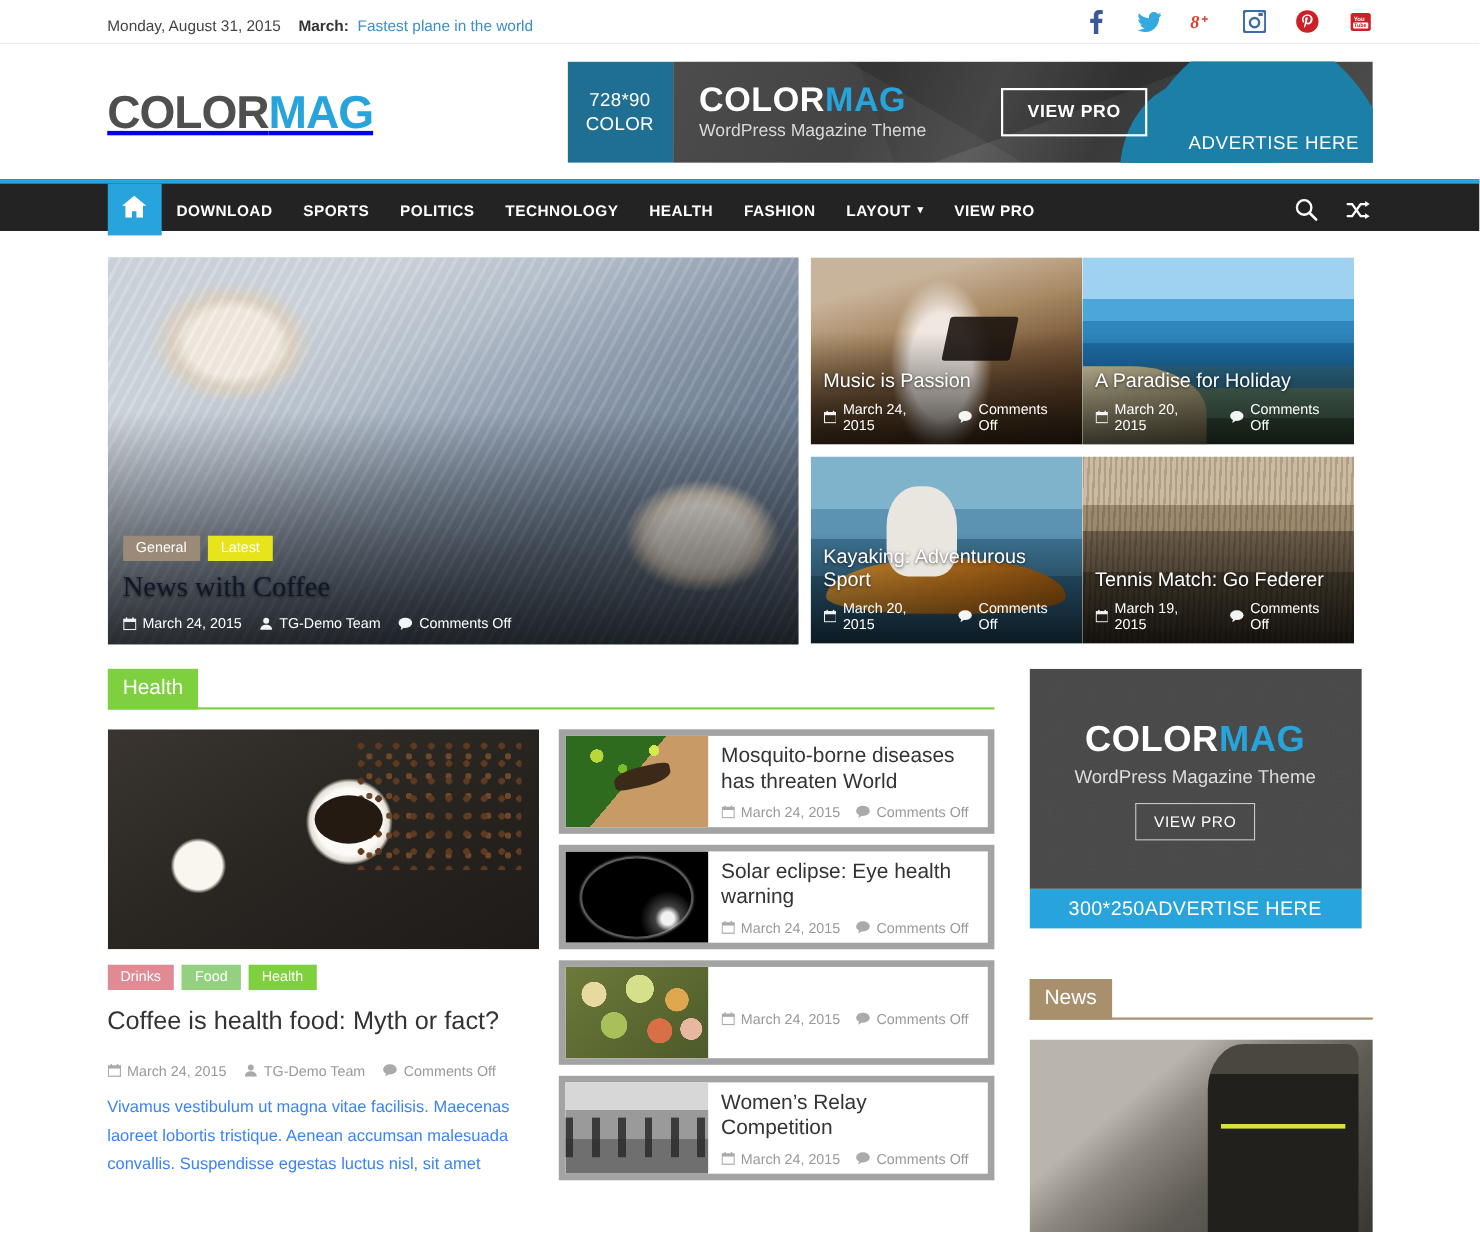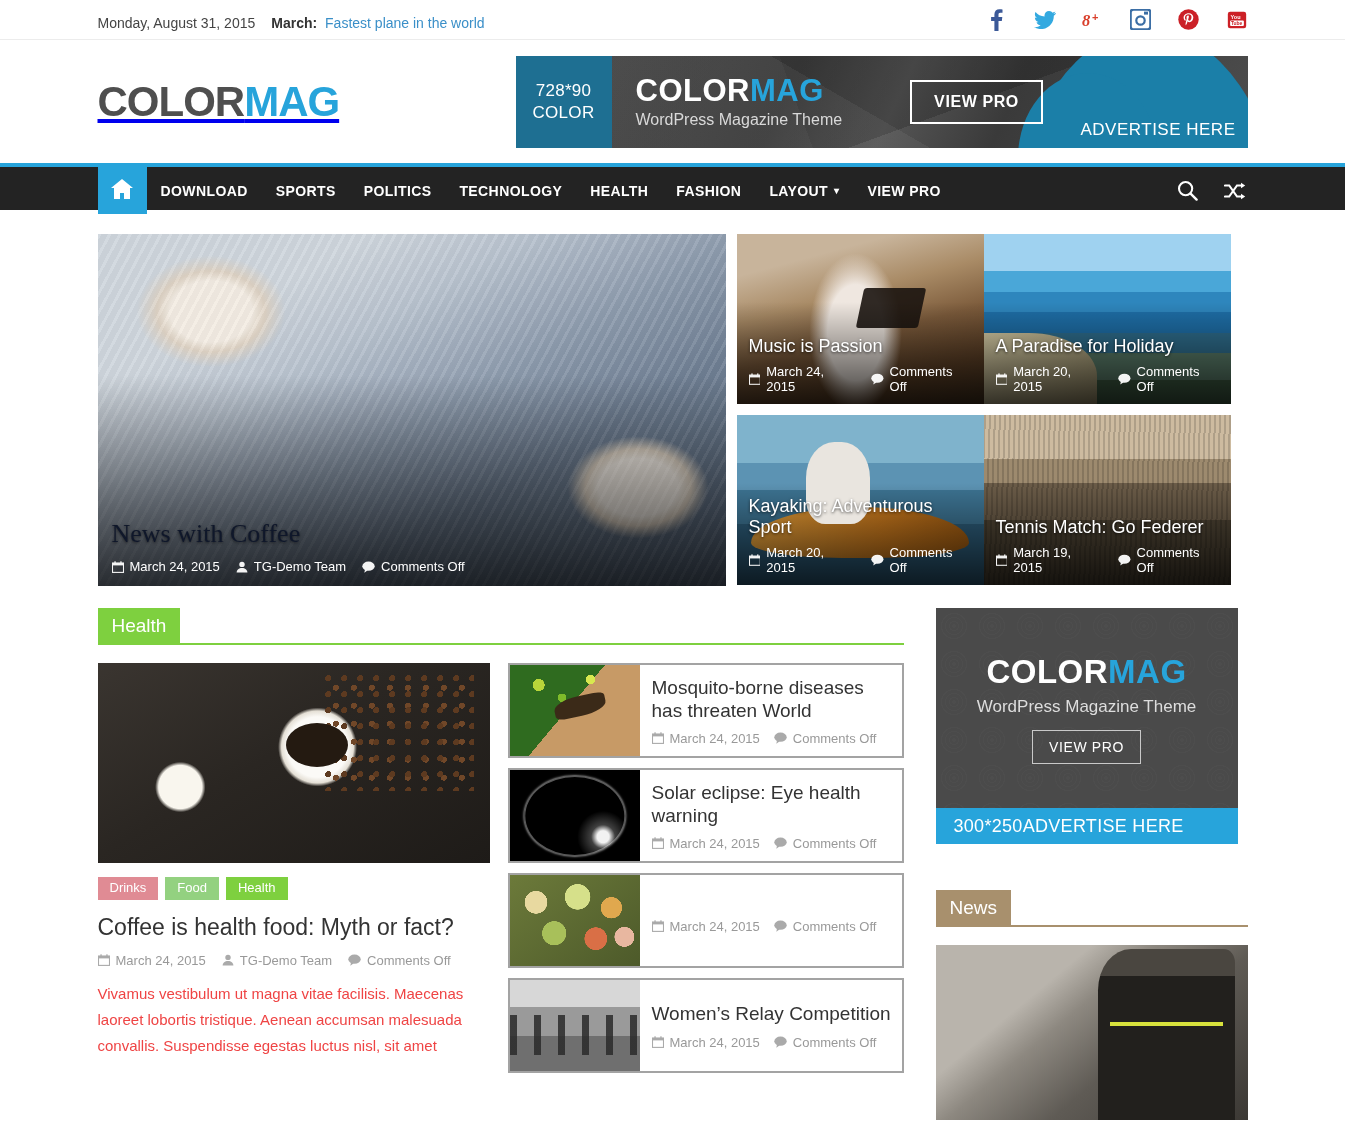--- a/index.html
+++ b/index.html
@@ -137,28 +137,28 @@
   .sec-head .bar { position: absolute; left: 0; right: 0; bottom: 0; height: 2px; }
   .sec-head .lbl {
     display: inline-block; color: #fff; font-size: 19px; padding: 7px 14px 8px; position: relative; z-index: 2;
   }
 
   .health-grid { display: flex; gap: 18px; }
   .health-left { width: 392px; }
   .health-left .img { width: 392px; height: 200px; overflow: hidden; position: relative; }
   .health-left .card-body { padding: 14px 0 0; }
   .h-badges { display: flex; gap: 7px; margin-bottom: 13px; }
-  .h-title { font-size: 23px; font-weight: normal; color: #333; line-height: 1.25; margin-bottom: 11px; }
+  .h-title { font-size: 23px; font-weight: normal; color: #333; line-height: 1.25; margin-bottom: 24px; }
   .h-meta { display: flex; align-items: center; gap: 16px; color: #999; font-size: 13px; margin-bottom: 13px; }
   .h-meta .m { display: flex; align-items: center; gap: 6px; }
-  .h-ex { color: #ef4444; font-size: 15px; line-height: 1.75; }
+  .h-ex { color: #3b82f6; font-size: 15px; line-height: 1.75; }
 
   .health-right { width: 396px; display: flex; flex-direction: column; gap: 10px; }
   .mini {
-    display: flex; gap: 12px; border: 2px solid #a3a3a3; background: #fff; padding: 0;
+    display: flex; gap: 12px; border: 6px solid #a3a3a3; background: #fff; padding: 0;
     height: 95px; overflow: hidden; align-items: stretch;
   }
   .mini .thumb { width: 130px; flex: none; position: relative; overflow: hidden; }
   .mini .info { padding: 10px 10px 8px 0; display: flex; flex-direction: column; justify-content: center; }
   .mini .m-title { font-size: 19px; color: #333; line-height: 1.18; font-weight: normal; }
   .mini .m-meta { display: flex; align-items: center; gap: 14px; color: #999; font-size: 13px; margin-top: 9px; }
   .mini .m-meta .m { display: flex; align-items: center; gap: 6px; }
 
   
   .ad300 { width: 302px; height: 252px; position: relative; overflow: hidden; }
@@ -177,21 +177,21 @@
   }
   .ad300-title { position: relative; z-index: 2; font-size: 33px; font-weight: bold; letter-spacing: .5px; }
   .ad300-title .w { color: #fff; }
   .ad300-title .b { color: #27a4db; }
   .ad300-sub { position: relative; z-index: 2; color: #ddd; font-size: 17px; margin-top: 6px; }
   .ad300-btn {
     position: relative; z-index: 2; margin-top: 13px; border: 1px solid #c9c9c9; color: #fff;
     font-size: 14px; padding: 8px 16px; letter-spacing: .6px;
   }
   .ad300-bot {
-    height: 36px; background: #27a4db; display: flex; align-items: center; justify-content: flex-start;
+    height: 36px; background: #27a4db; display: flex; align-items: center; justify-content: center;
     padding: 0 18px; color: #fff; font-size: 18px; letter-spacing: .3px;
   }
   .side-block { margin-top: 30px; }
   .news-img { width: 312px; height: 175px; overflow: hidden; position: relative; }
 
   
   .img-coffee-news { background:
       radial-gradient(ellipse 120px 90px at 18% 22%, #f3ece3 0 34%, #ded3c5 45%, transparent 62%),
       radial-gradient(ellipse 110px 80px at 86% 72%, #f6f0e8 0 36%, #ddd2c3 48%, transparent 64%),
       linear-gradient(150deg,#cfd6dd 0 22%,#b9c3cf 35%,#8e9cae 52%,#6f7f93 68%,#5b6b80 100%),
@@ -406,20 +406,24 @@
   </div>
 
   <div id="featured">
     <div class="container">
       <div class="feat-grid">
 
         <div class="feat-big">
           <div class="ph img-coffee-news"></div>
           <div class="shade"></div>
           <div class="feat-cap">
+            <div class="badges">
+              <span class="badge" style="background:#9c8a78">General</span>
+              <span class="badge" style="background:#e8e41c">Latest</span>
+            </div>
             <h2 class="feat-title">News with Coffee</h2>
             <div class="meta">
               <span class="m">
                 <svg width="12" height="12" viewBox="0 0 12 12">
                     <rect x="0.5" y="2" width="11" height="9.4" fill="none" stroke="#fff" stroke-width="1.1"></rect>
                     <rect x="0.5" y="2" width="11" height="2.4" fill="#fff"></rect>
                     <rect x="2.4" y="0.3" width="1.3" height="2.4" fill="#fff"></rect>
                     <rect x="8.3" y="0.3" width="1.3" height="2.4" fill="#fff"></rect>
                   </svg>
                 <span>March 24, 2015</span>

